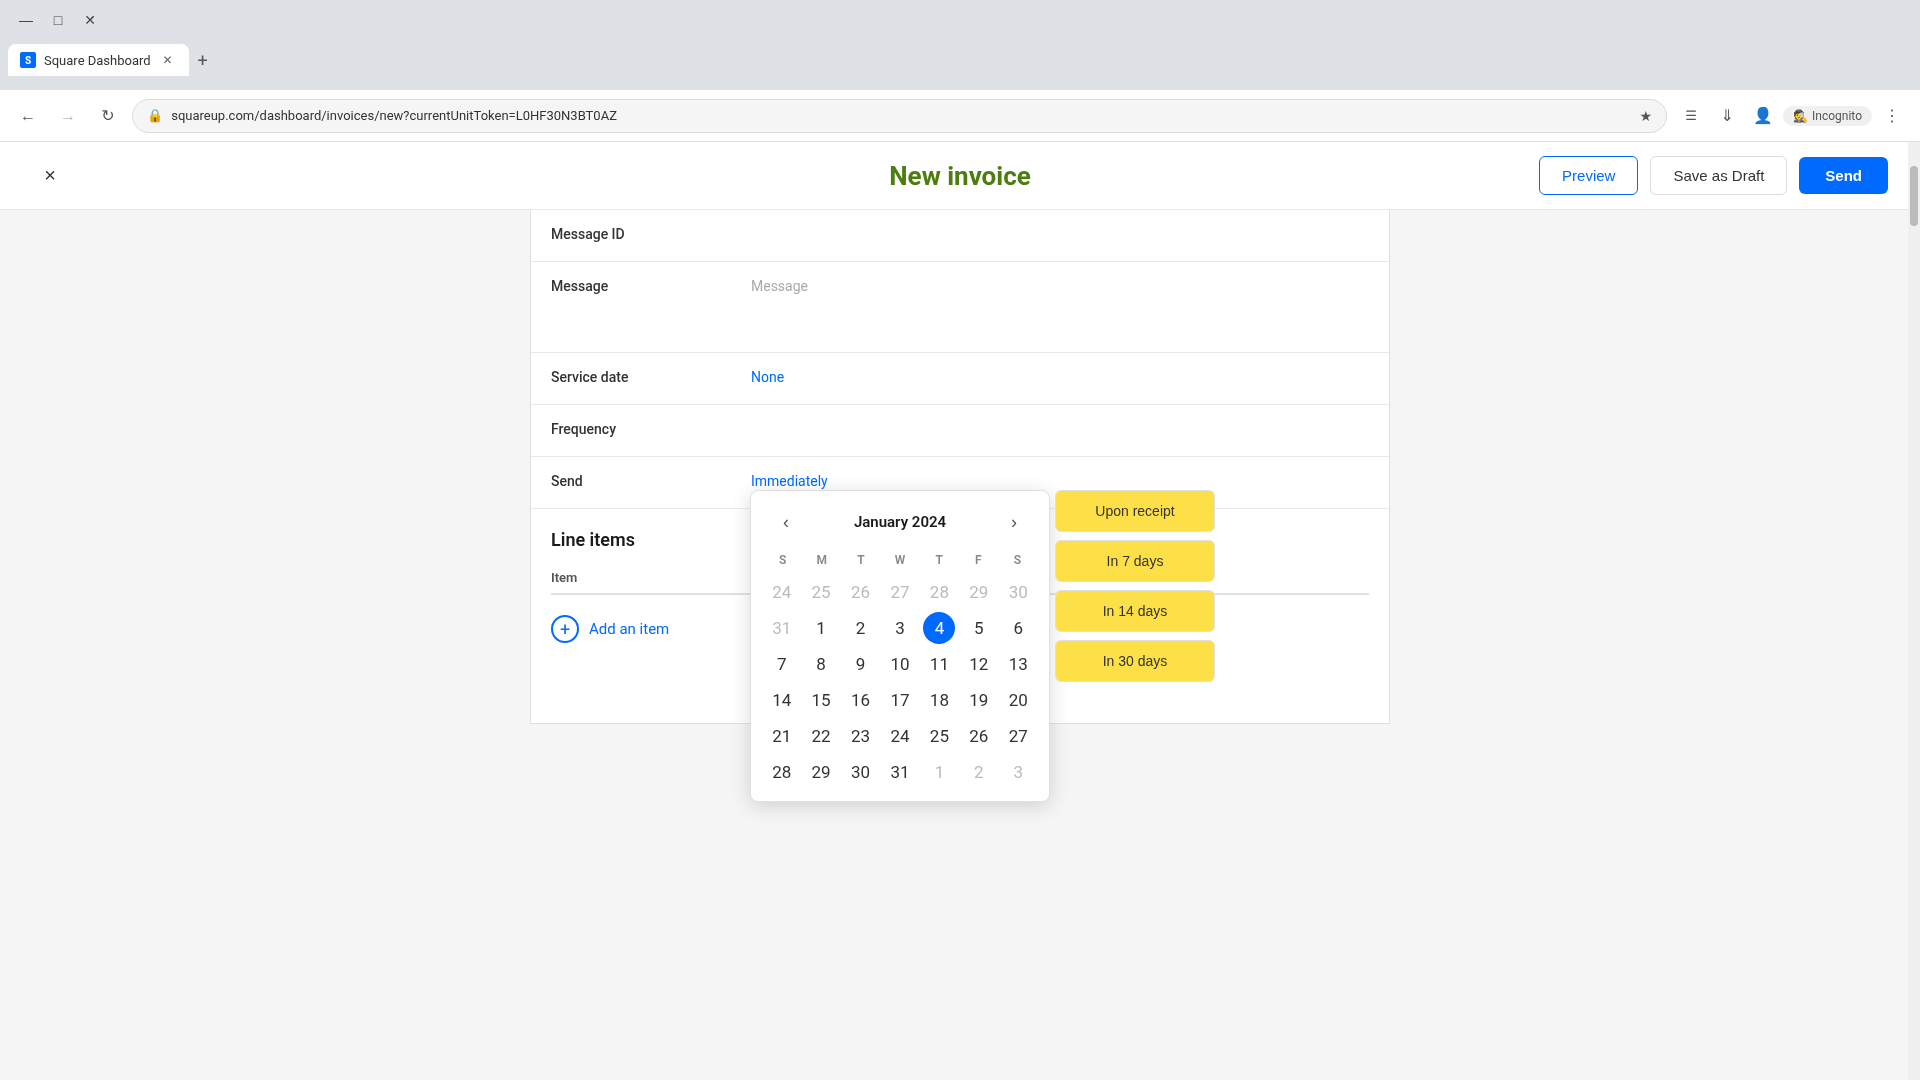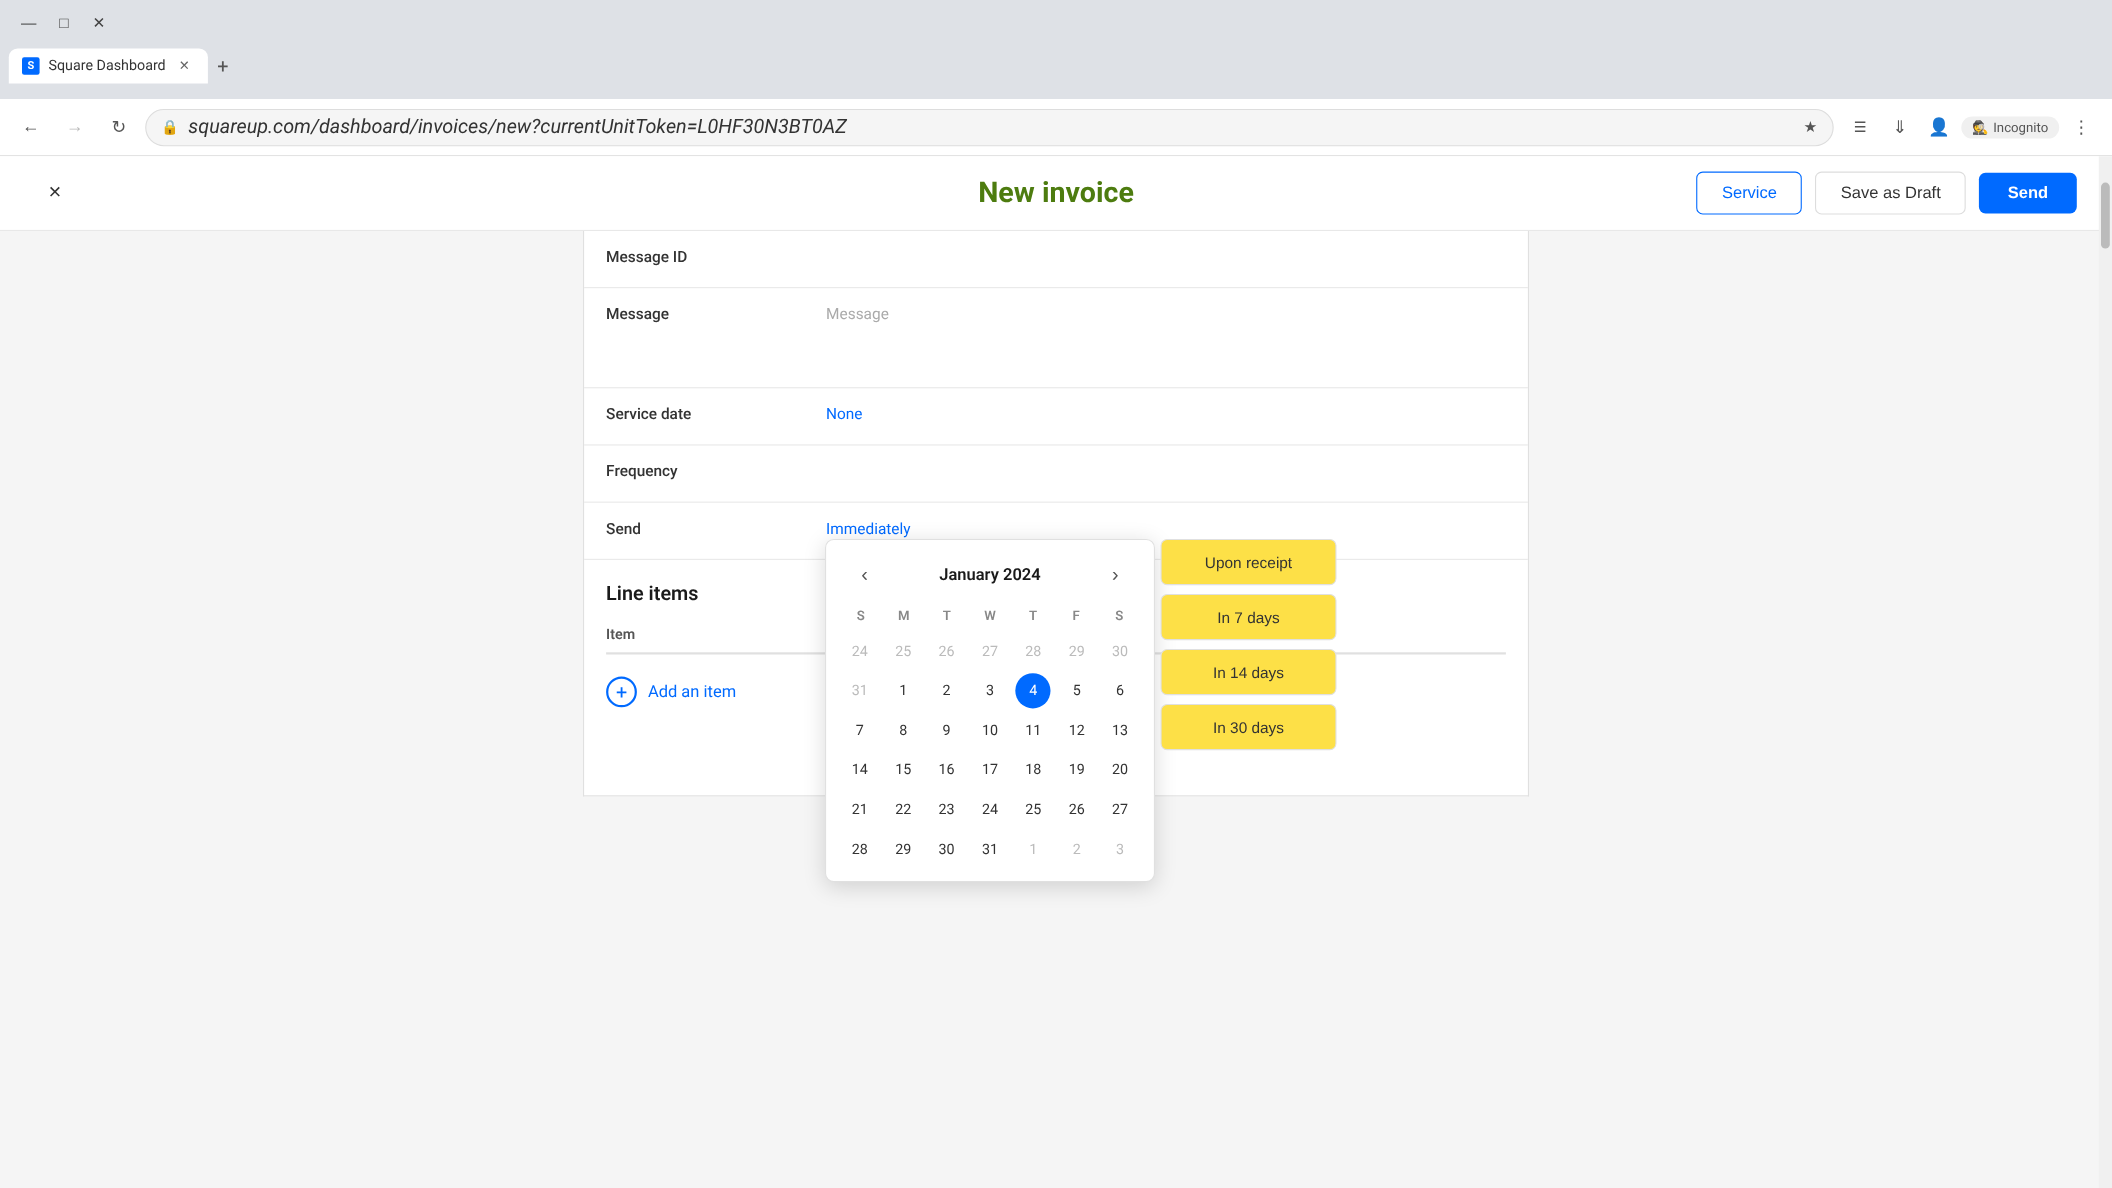--- a/index.html
+++ b/index.html
@@ -137,23 +137,22 @@
       font-size: 13px;
       color: #333;
       gap: 8px;
     }
     .address-bar-lock {
       color: #555;
       font-size: 13px;
     }
     .address-text {
       flex: 1;
-      font-size: 18px;
-      color: #333;
-      font-style: italic;
+      font-size: 13px;
+      color: #333;
     }
     .nav-right {
       display: flex;
       align-items: center;
       gap: 4px;
     }
     .incognito-badge {
       background: #f0f0f0;
       border-radius: 12px;
       padding: 3px 10px;
@@ -384,21 +383,21 @@
     }
     .cal-days-header span { padding: 4px 0; }
     .cal-days {
       display: grid;
       grid-template-columns: repeat(7, 1fr);
       gap: 2px;
     }
     .cal-day {
       text-align: center;
       padding: 6px 2px;
-      font-size: 13px;
+      font-size: 17px;
       color: #333;
       cursor: pointer;
       border-radius: 50%;
       width: 32px;
       height: 32px;
       display: flex;
       align-items: center;
       justify-content: center;
       margin: 1px auto;
     }
@@ -497,21 +496,21 @@
     <button class="nav-btn">⋮</button>
   </div>
 </div>
 
 <div class="page">
 
   <div class="topbar">
     <button class="close-btn">×</button>
     <h1 class="topbar-title">New invoice</h1>
     <div class="topbar-actions">
-      <button class="btn-preview">Service</button>
+      <button class="btn-preview">Preview</button>
       <button class="btn-draft">Save as Draft</button>
       <button class="btn-send">Send</button>
     </div>
   </div>
 
   <div class="content-area">
     <div style="width:860px;position:relative;">
       <div class="invoice-form">
 
         <div class="form-row">

